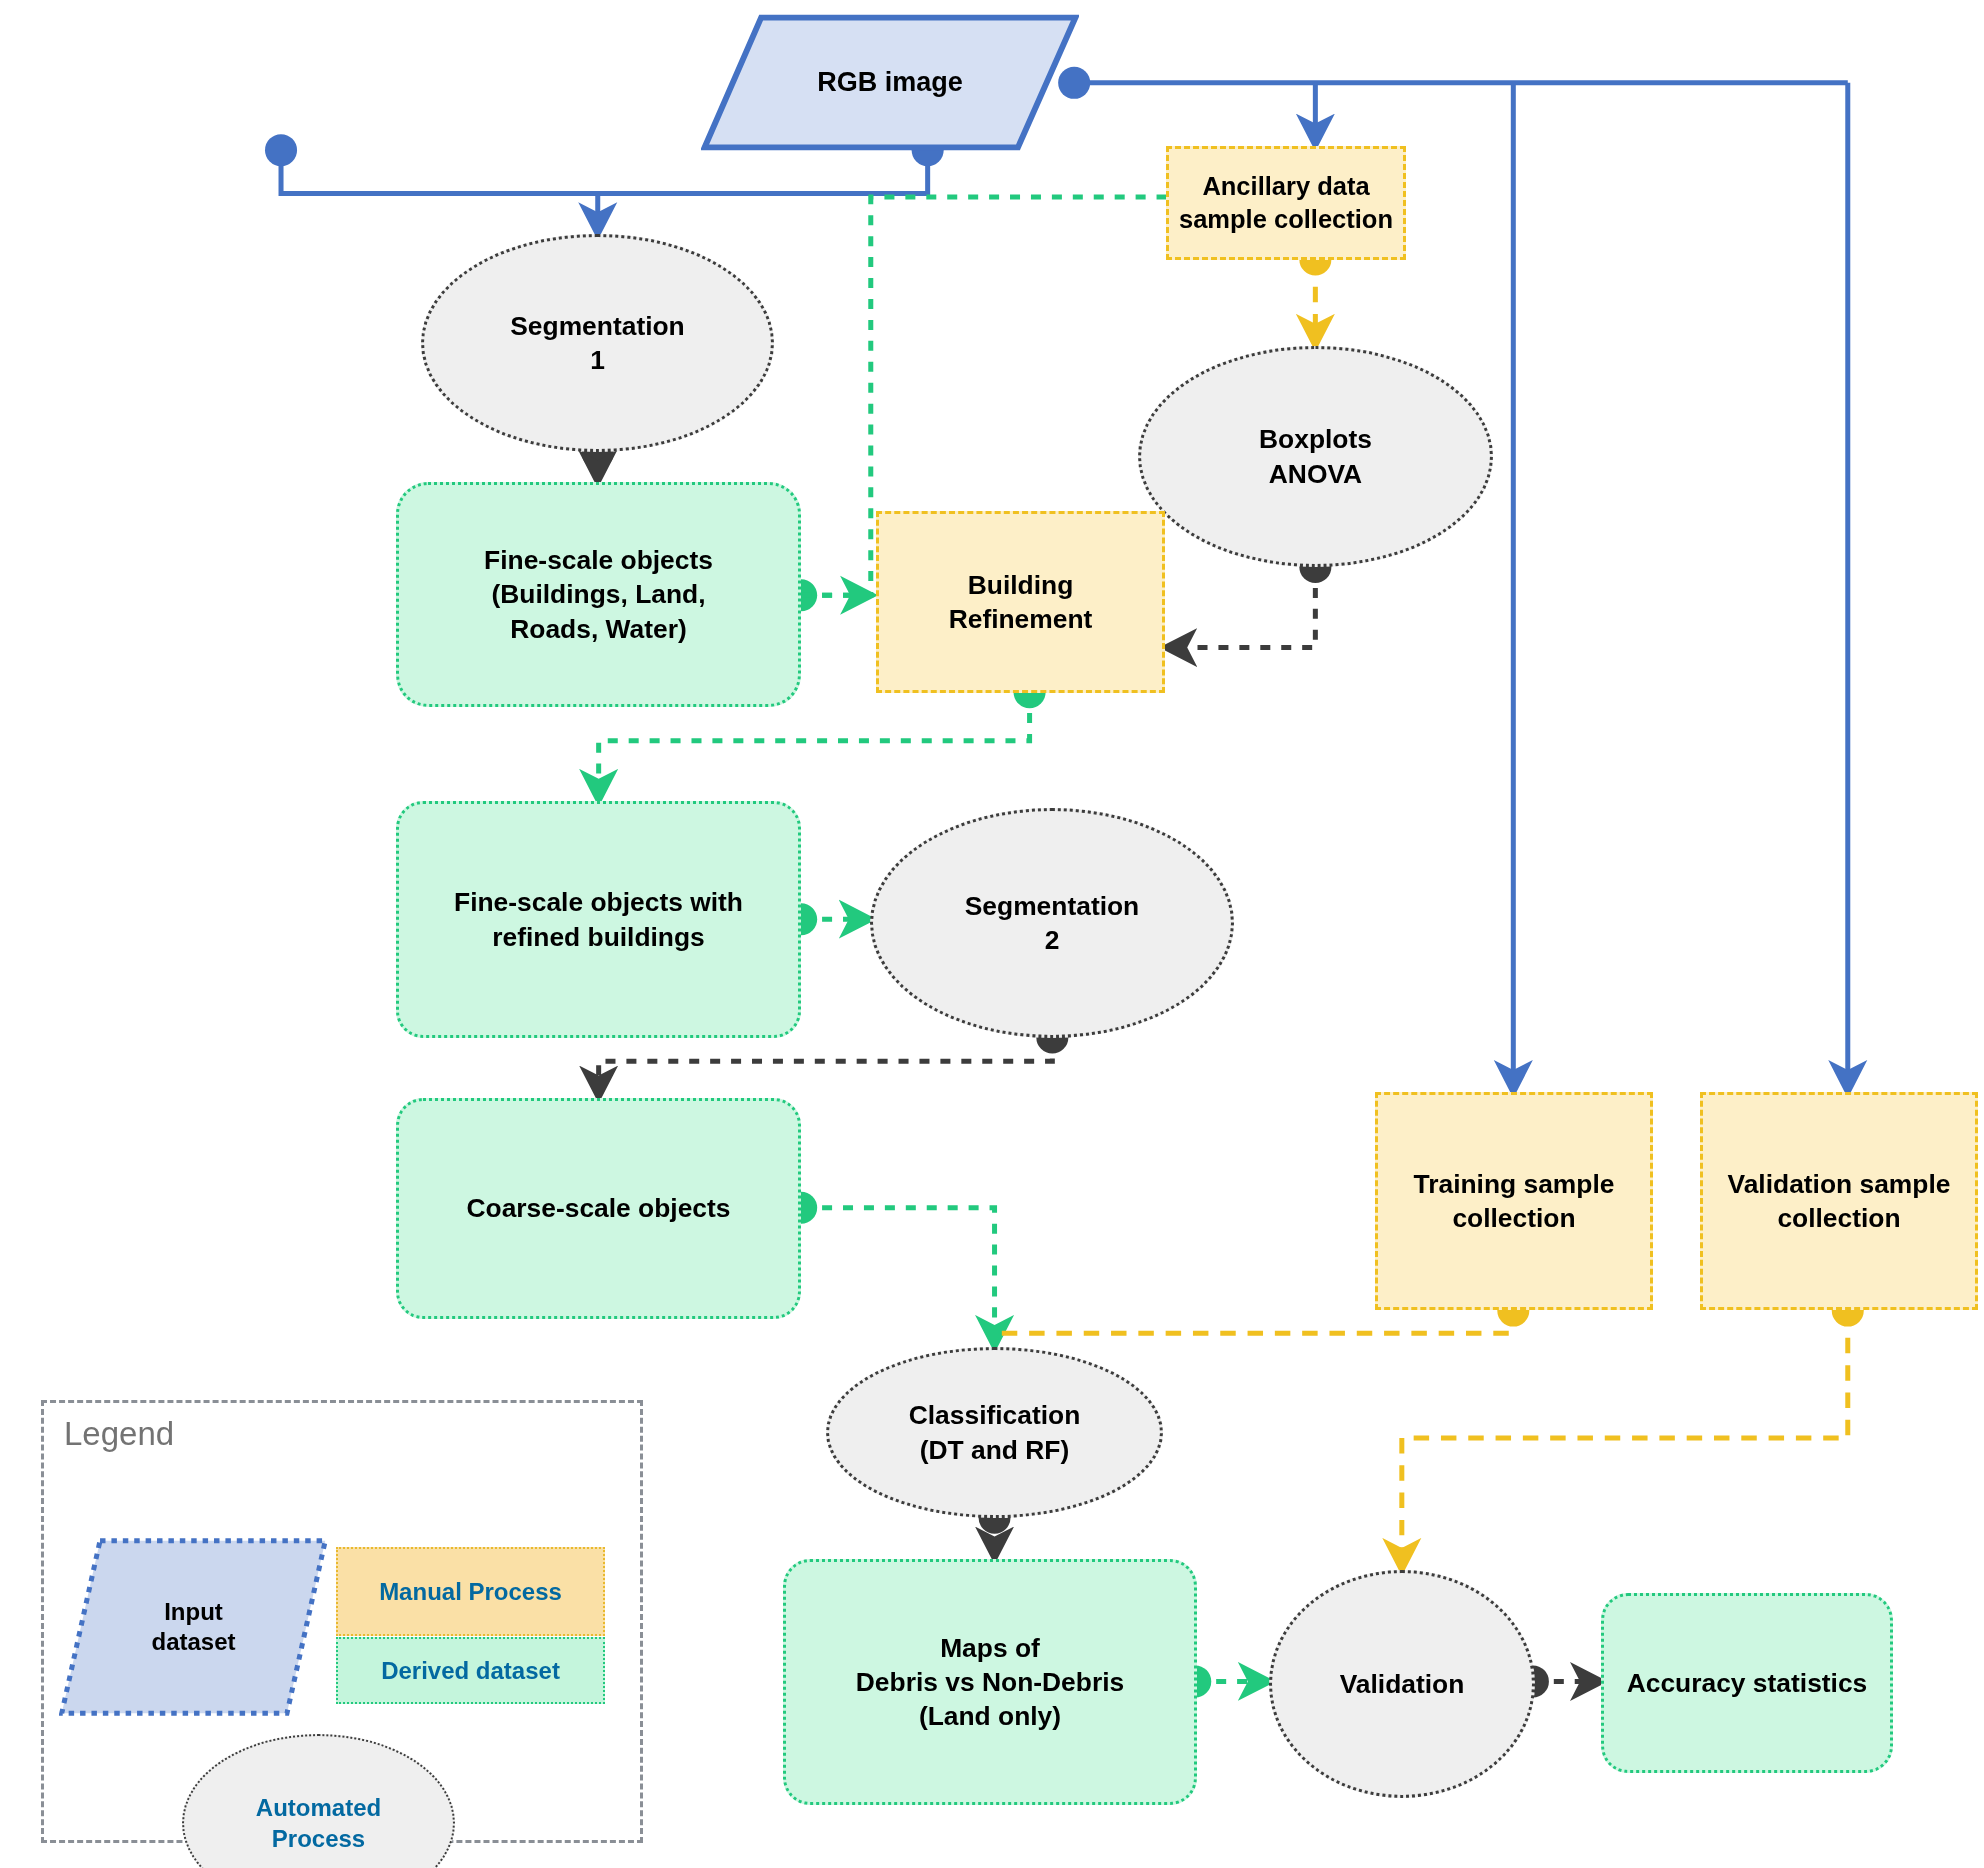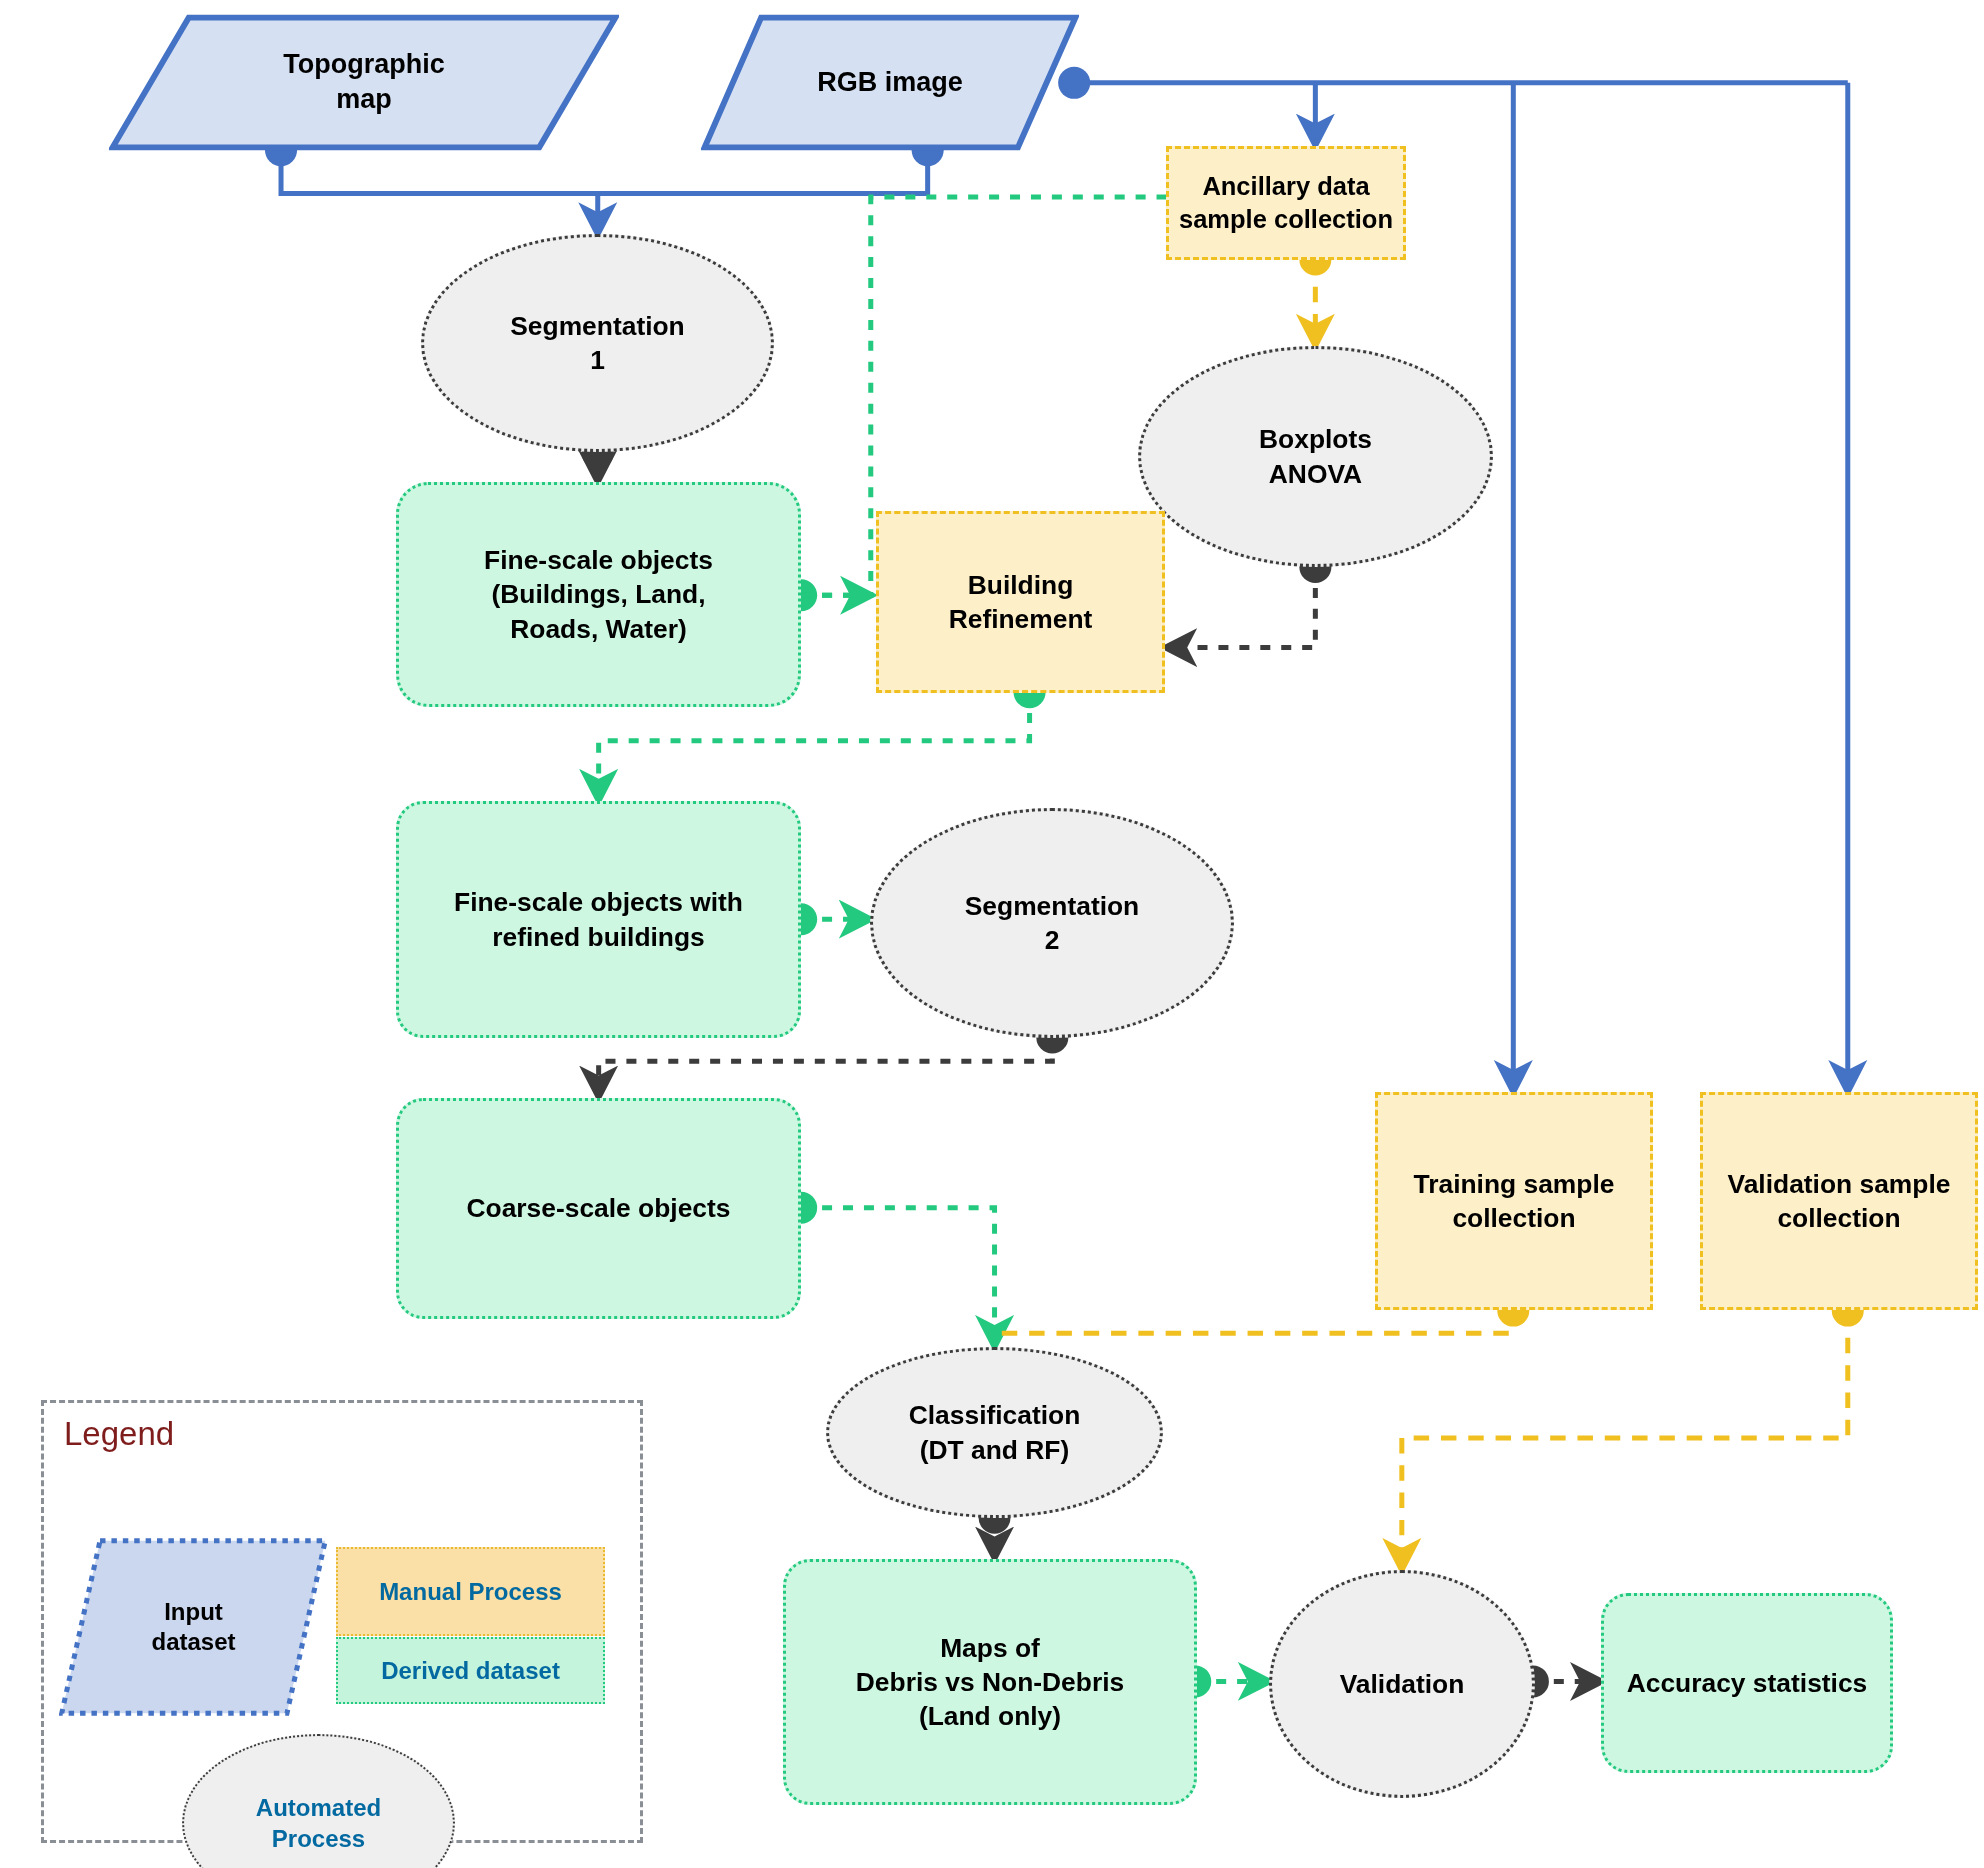--- a/index.html
+++ b/index.html
@@ -19,21 +19,21 @@
   .manual{background:#FDEFC8;border:3.2px dashed #F0C020;}
 
   
   .derived{background:#CDF7E1;border:3.2px dotted #22C97E;border-radius:27px;}
 
   
   .auto{background:#EFEFEF;border:3.2px dotted #3C3C3C;border-radius:50%;align-items:center;}
 
   
   #legend{position:absolute;border:3.2px dashed #8A8F96;background:#fff;}
-  #legend-title{position:absolute;color:#7f1d1d;font-weight:normal;}
+  #legend-title{position:absolute;color:#737373;font-weight:normal;}
   .lg-node{position:absolute;box-sizing:border-box;display:flex;align-items:center;justify-content:center;text-align:center;font-weight:bold;color:#0369a1;line-height:1.25;}
   .lg-manual{background:#FAE0A6;border:2.3px dotted #E9B92E;}
   .lg-derived{background:#C4F5DC;border:2.3px dotted #22C97E;}
   .lg-auto{background:#EFEFEF;border:2.3px dotted #3C3C3C;border-radius:50%;}
   .lg-input{position:absolute;}
 </style>
 </head>
 <body>
 
 <div id="stage">
@@ -99,27 +99,20 @@
 
     <path d="M 4060,2880 L 4060,3160 L 3080,3160 L 3080,3450" fill="none" stroke="#F0C020" stroke-width="11" stroke-dasharray="34 26" marker-start="url(#dot-yellow)" marker-end="url(#ah-yellow)"></path>
 
     <path d="M 2185,3335 L 2185,3425" fill="none" stroke="#3C3C3C" stroke-width="11" stroke-dasharray="22 24" marker-start="url(#dot-grey)" marker-end="url(#ah-grey)"></path>
 
     <path d="M 2626,3695 L 2790,3695" fill="none" stroke="#22C97E" stroke-width="11" stroke-dasharray="22 24" marker-start="url(#dot-green)" marker-end="url(#ah-green)"></path>
 
     <path d="M 3368,3695 L 3520,3695" fill="none" stroke="#3C3C3C" stroke-width="11" stroke-dasharray="22 24" marker-start="url(#dot-grey)" marker-end="url(#ah-grey)"></path>
   </svg>
 
-  <div class="node input-ds" style="left:109px;top:13.7px;width:510px;height:137px;font-size:27px;">
-    <svg class="plq" viewBox="0 0 1120 300" preserveAspectRatio="none">
-      <polygon points="175,8 1112,8 945,292 8,292" fill="#D6E0F3" stroke="#4472C4" stroke-width="13"></polygon>
-    </svg>
-    <span class="lbl" style="white-space:pre-line;">Topographic
-map</span>
-  </div>
 
   <div class="node input-ds" style="left:701px;top:13.7px;width:378px;height:137px;font-size:27px;">
     <svg class="plq" viewBox="0 0 830 300" preserveAspectRatio="none">
       <polygon points="132,8 822,8 696,292 8,292" fill="#D6E0F3" stroke="#4472C4" stroke-width="13"></polygon>
     </svg>
     <span class="lbl" style="white-space:pre-line;">RGB image</span>
   </div>
 
   <div class="node manual" style="left:1166px;top:146px;width:240px;height:114px;font-size:25.5px;">
     <span style="white-space:pre-line;">Ancillary data

